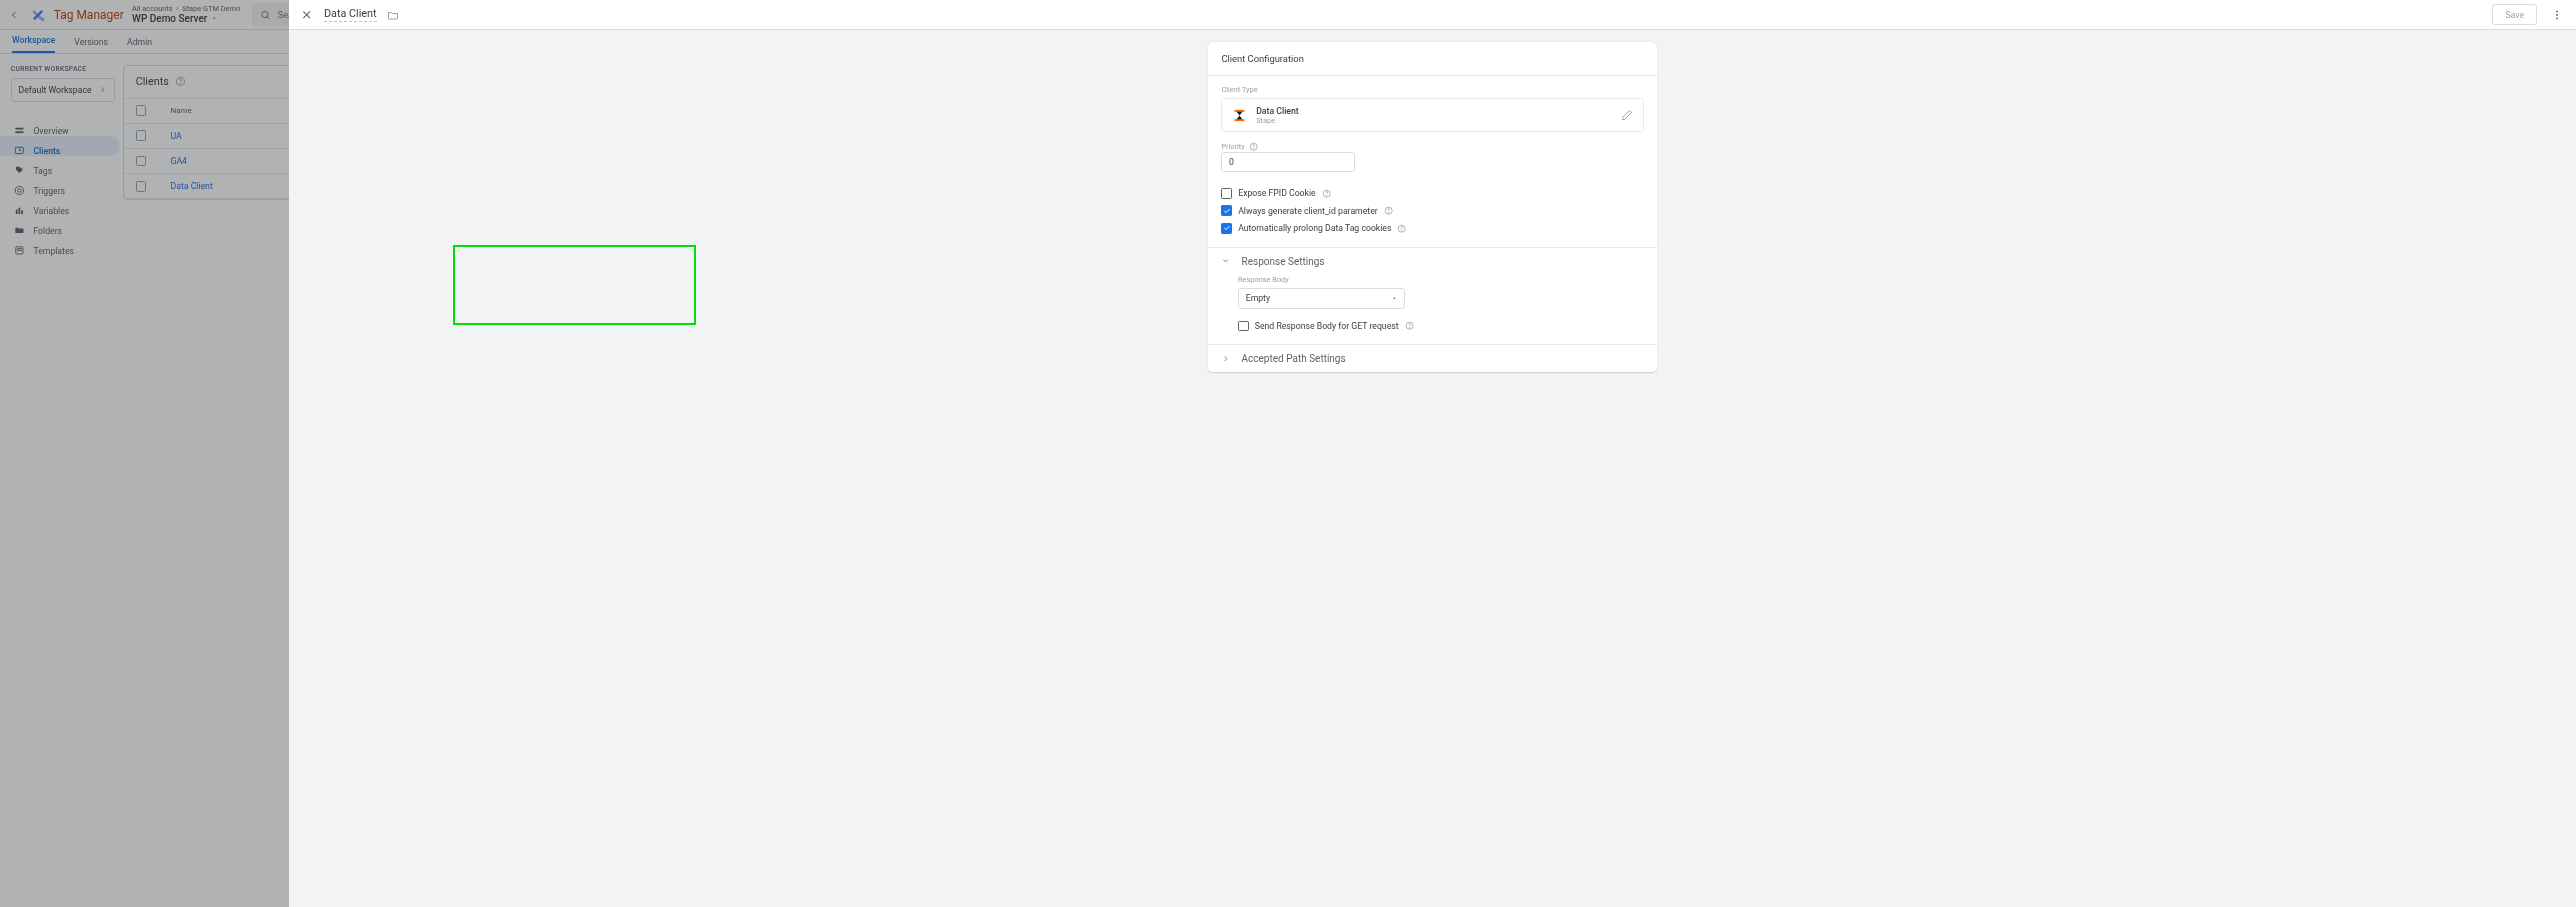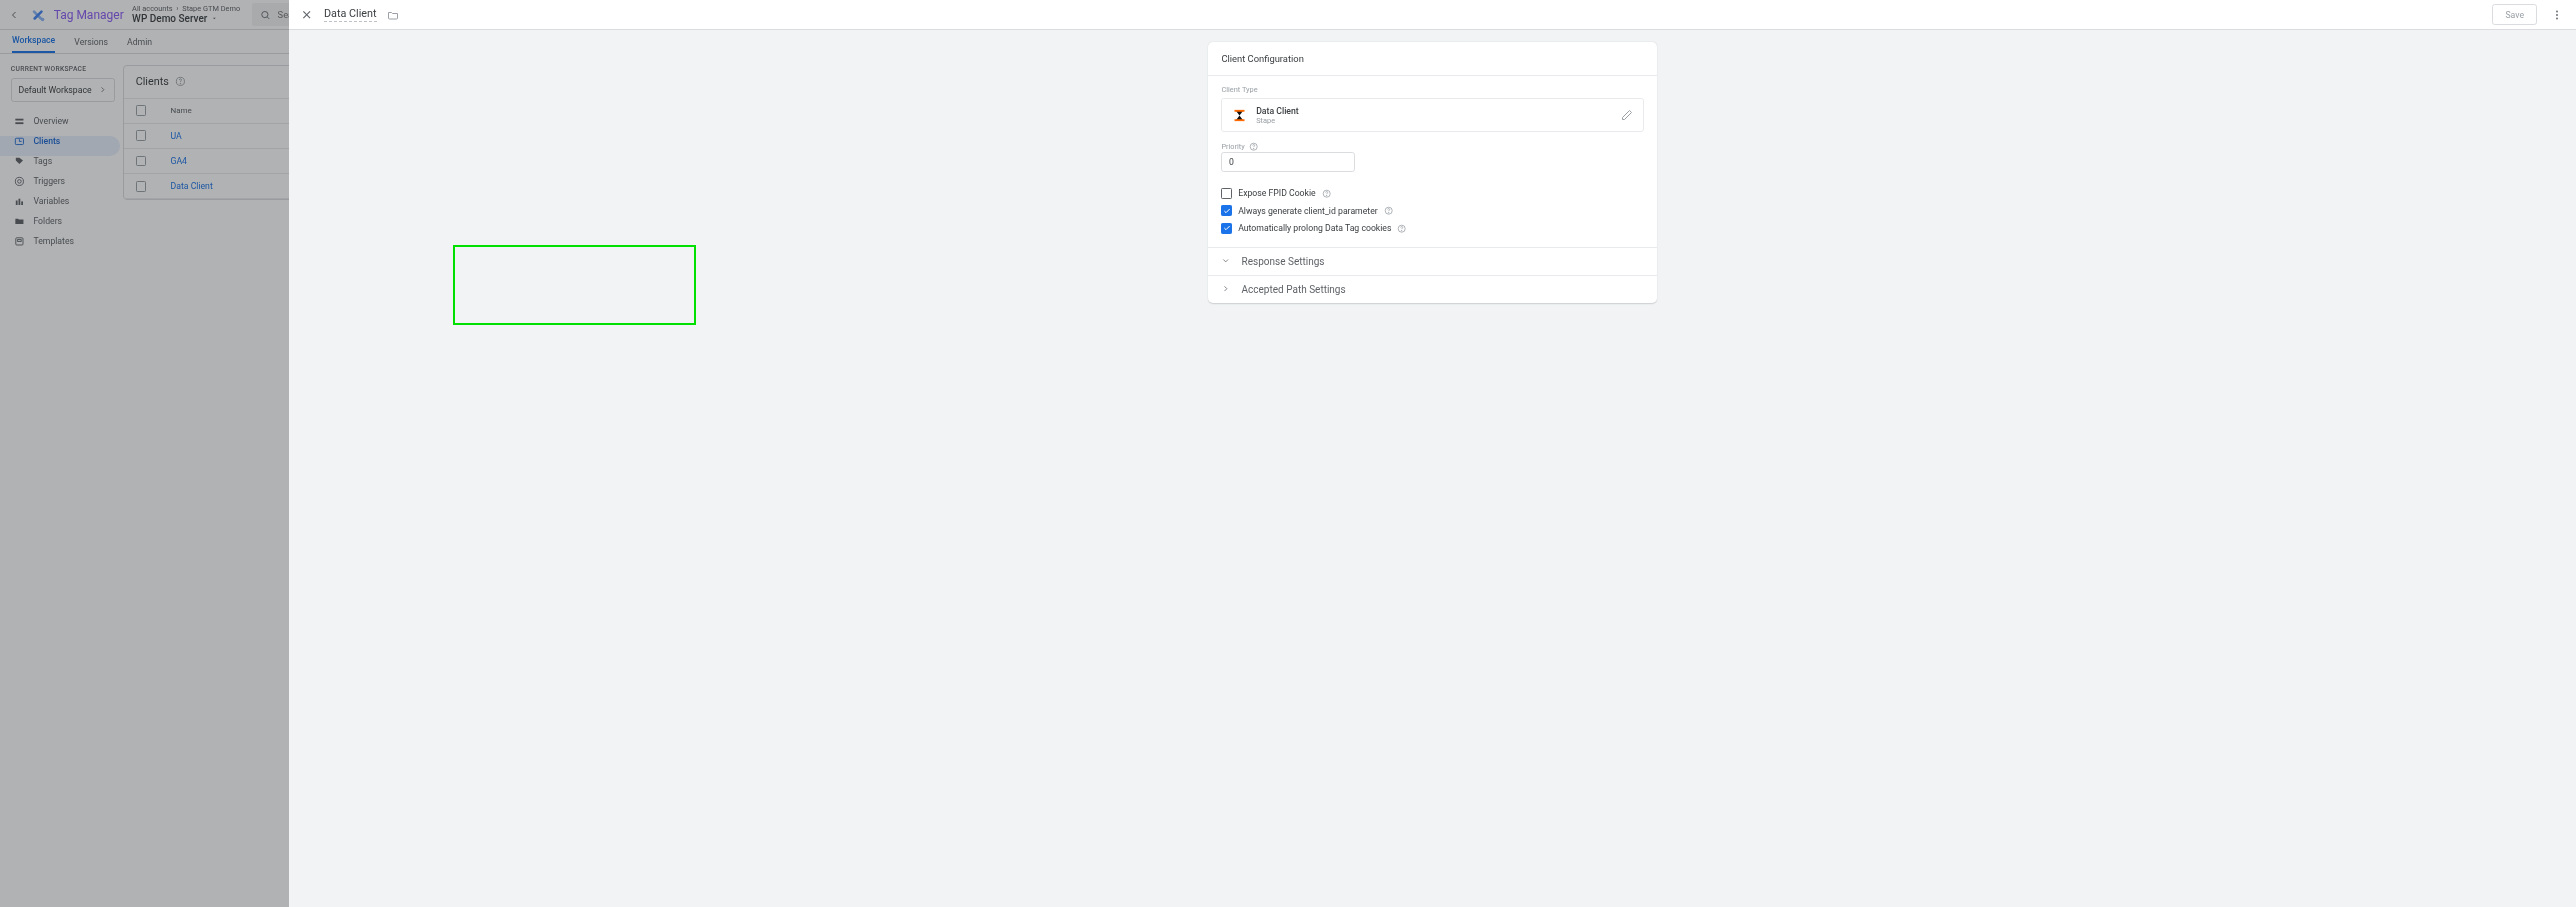--- a/index.html
+++ b/index.html
@@ -4,38 +4,38 @@
 <style>
   *{box-sizing:border-box;margin:0;padding:0;font-family:Roboto,'Helvetica Neue',Arial,sans-serif;-webkit-font-smoothing:antialiased}
   body{background:#fff;color:#202124;font-size:9.4px;overflow:hidden}
   .app{position:relative;width:2576px;height:908px;transform-origin:0 0}
 
   
   .topbar{height:30px;display:flex;align-items:center;border-bottom:0.7px solid #dadce0;padding-left:5.4px}
   .top-left{display:flex;align-items:center;gap:6.7px;width:120px}
   .back-arrow{color:#5f6368;padding:2.7px}
   .logo{width:17.5px;height:17.5px}
-  .product{font-size:12px;color:#8b5cf6;font-weight:400}
+  .product{font-size:12px;color:#c2410c;font-weight:400}
   .crumbs{display:flex;flex-direction:column;justify-content:center;padding:0 6.7px;line-height:1.1}
   .crumbs .line1{font-size:7.4px;color:#5f6368}
   .crumbs .line2{font-size:10px;color:#3c4043;display:flex;align-items:center;gap:4px;font-weight:500}
   .search-wrap{margin-left:5.4px;background:#f1f3f4;border-radius:2.7px;height:23px;display:flex;align-items:center;padding:0 8px;width:168px;gap:6.7px;color:#5f6368}
   .search-wrap input{border:0;background:transparent;outline:none;font-size:9.4px;color:#5f6368;width:100%}
 
   
   .navbar{height:24px;display:flex;align-items:flex-end;border-bottom:0.7px solid #dadce0;padding-left:12px;gap:19px}
   .navtab{font-size:8.7px;color:#5f6368;padding-bottom:6px;cursor:pointer}
   .navtab.active{color:#1a73e8;border-bottom:2px solid #1a73e8;font-weight:500}
 
   
   .body{display:flex;height:calc(100% - 54px)}
   .sidebar{width:120px;padding:10.8px 5.4px 0 10.8px}
   .ws-label{font-size:6.7px;letter-spacing:0.3px;color:#5f6368;font-weight:500;margin-bottom:5.4px}
   .ws-box{border:0.7px solid #dadce0;border-radius:2.7px;height:24px;display:flex;align-items:center;justify-content:space-between;padding:0 6.7px;font-size:8.7px;color:#3c4043;margin-bottom:13.4px}
-  .side-item{height:20px;display:flex;align-items:flex-start;gap:8px;font-size:8.7px;color:#5f6368;border-radius:0 10px 10px 0;padding-left:2.7px;cursor:pointer;margin-left:-10.8px;padding-left:13.4px;margin-right:-5.4px}
+  .side-item{height:20px;display:flex;align-items:flex-end;gap:8px;font-size:8.7px;color:#5f6368;border-radius:0 10px 10px 0;padding-left:2.7px;cursor:pointer;margin-left:-10.8px;padding-left:13.4px;margin-right:-5.4px}
   .side-item.active{background:#e8f0fe;color:#1967d2;font-weight:500}
   .side-item .ic{width:12px;color:#5f6368;display:flex;justify-content:center}
   .side-item.active .ic{color:#1967d2}
 
   .content{flex:1;background:#fff;padding:10.8px 16px 0 2.7px}
   .card{background:#fff;border:0.7px solid #dadce0;border-radius:4px;max-width:551px}
   .card-head{display:flex;align-items:center;gap:6.7px;padding:9.4px 12px;font-size:10.8px;color:#3c4043}
   .clients-table{width:100%;border-collapse:collapse}
   .clients-table th{text-align:left;font-size:8px;font-weight:400;color:#5f6368;border-top:0.7px solid #e8eaed;border-bottom:0.7px solid #e8eaed;padding:6.7px 12px}
   .clients-table th.cb{width:30px}
@@ -374,20 +374,40 @@
           </div>
         </div>
 
         <div class="accordion">
           <div class="acc-head">
             <svg width="9.4" height="9.4" viewBox="0 0 24 24" fill="none" stroke="#5f6368" stroke-width="2">
                 <polyline points="6 9 12 15 18 9"></polyline>
               </svg>
             <span>Response Settings</span>
           </div>
+          <div class="acc-body">
+            <div class="lbl">Response Body</div>
+            <div class="select">
+              <span>Empty</span>
+              <svg width="6.7" height="6.7" viewBox="0 0 24 24" fill="#5f6368">
+                  <path d="M7 10l5 5 5-5z"></path>
+                </svg>
+            </div>
+            <div class="check-line" style="margin-top:8px">
+              <span class="chk"></span>
+              <span>Send Response Body for GET request</span>
+              <span class="help">
+                  <svg width="9.4" height="9.4" viewBox="0 0 24 24" fill="none" stroke="#9aa0a6" stroke-width="2">
+                    <circle cx="12" cy="12" r="9"></circle>
+                    <path d="M9.5 9a2.5 2.5 0 115 0c0 1.5-2.5 2-2.5 4"></path>
+                    <circle cx="12" cy="17" r=".8" fill="#9aa0a6"></circle>
+                  </svg>
+                </span>
+            </div>
+          </div>
         </div>
 
         <div class="accordion">
           <div class="acc-head">
             <svg width="9.4" height="9.4" viewBox="0 0 24 24" fill="none" stroke="#5f6368" stroke-width="2">
                 <polyline points="9 18 15 12 9 6"></polyline>
               </svg>
             <span>Accepted Path Settings</span>
           </div>
         </div>

